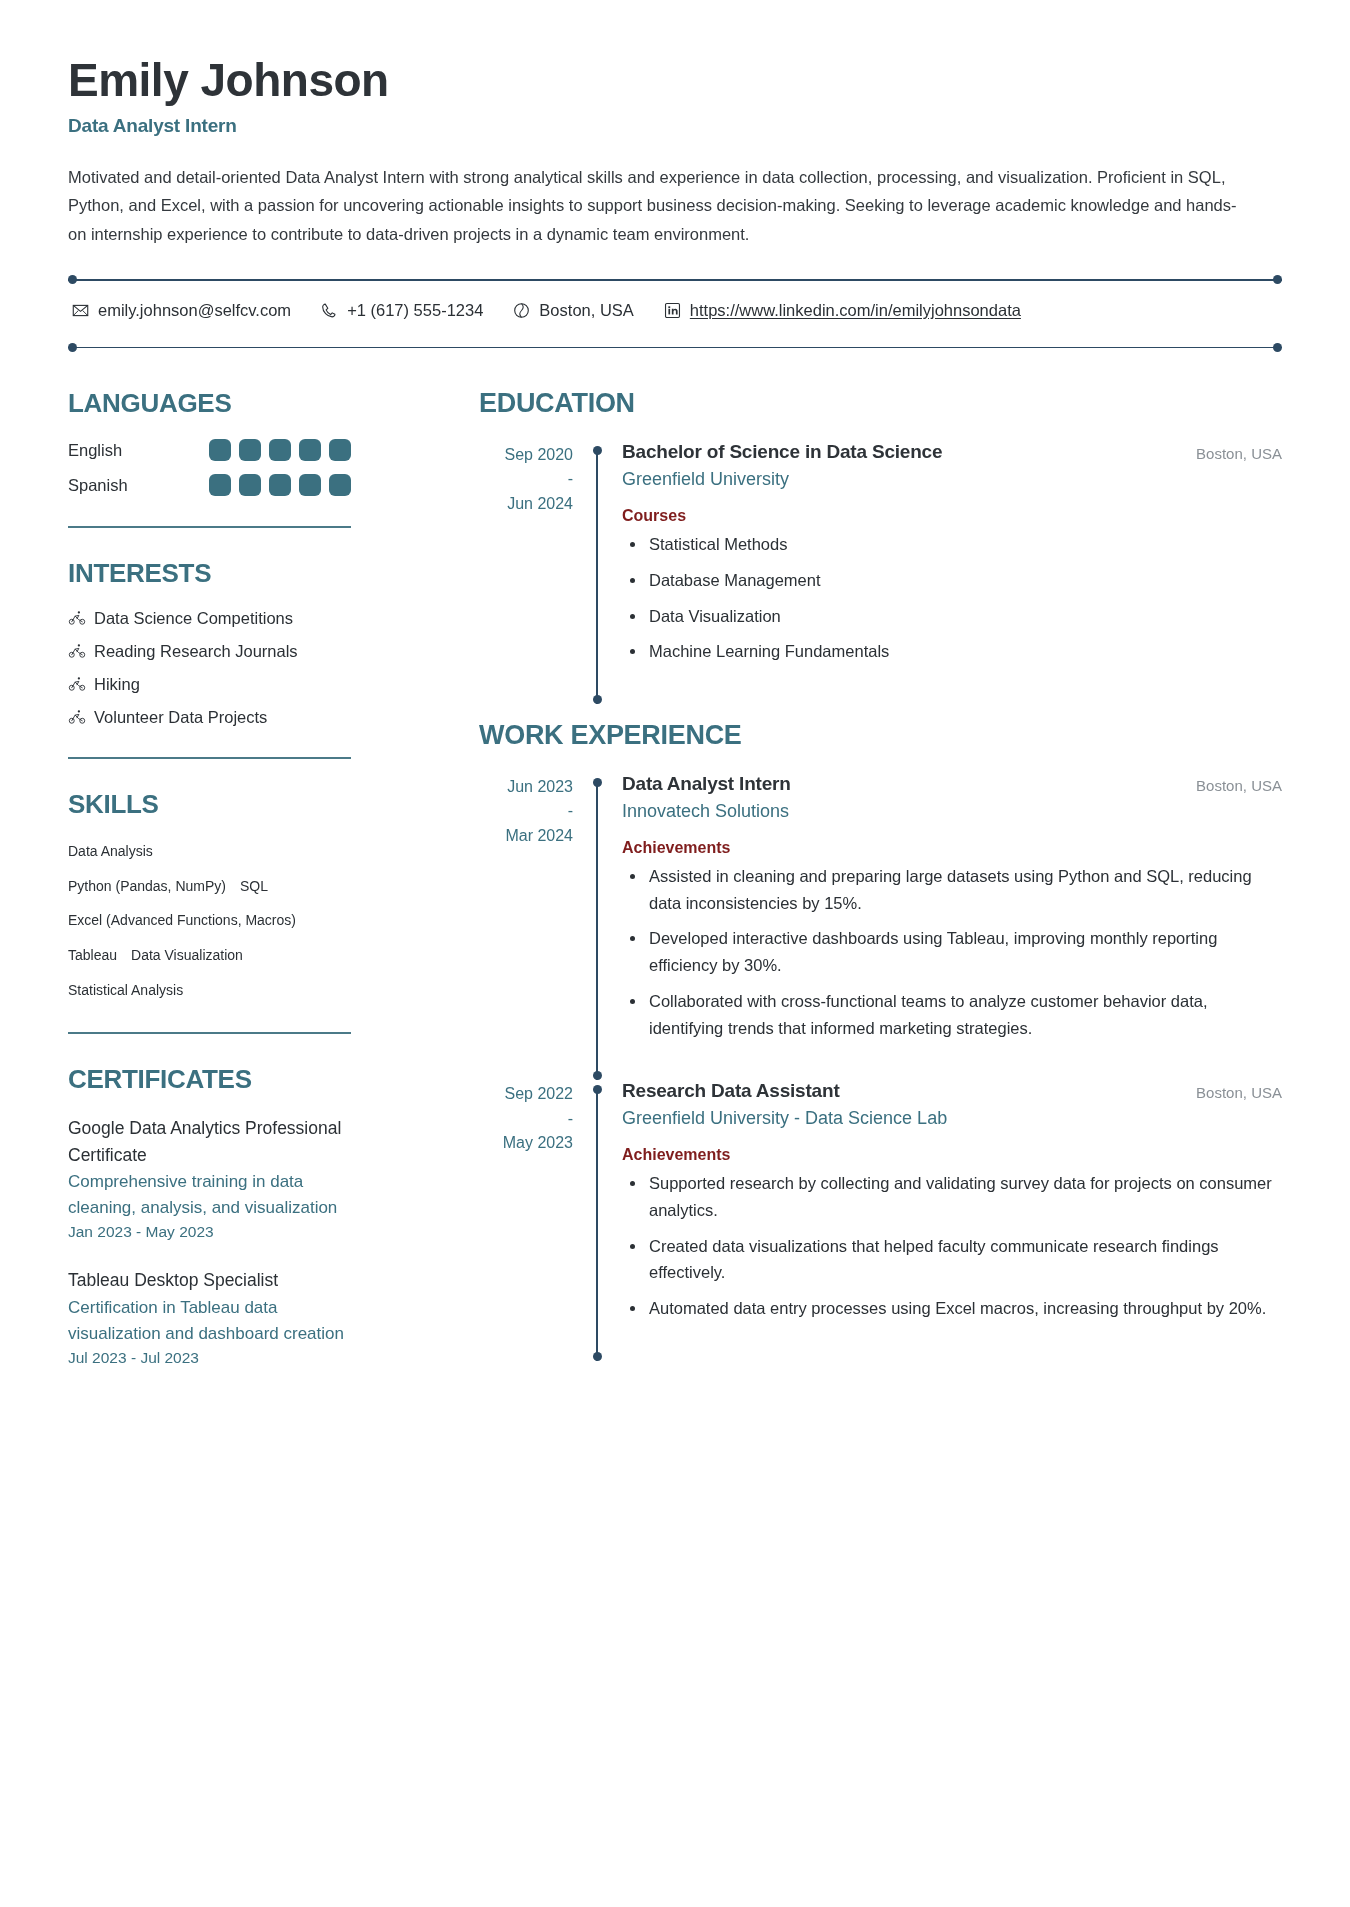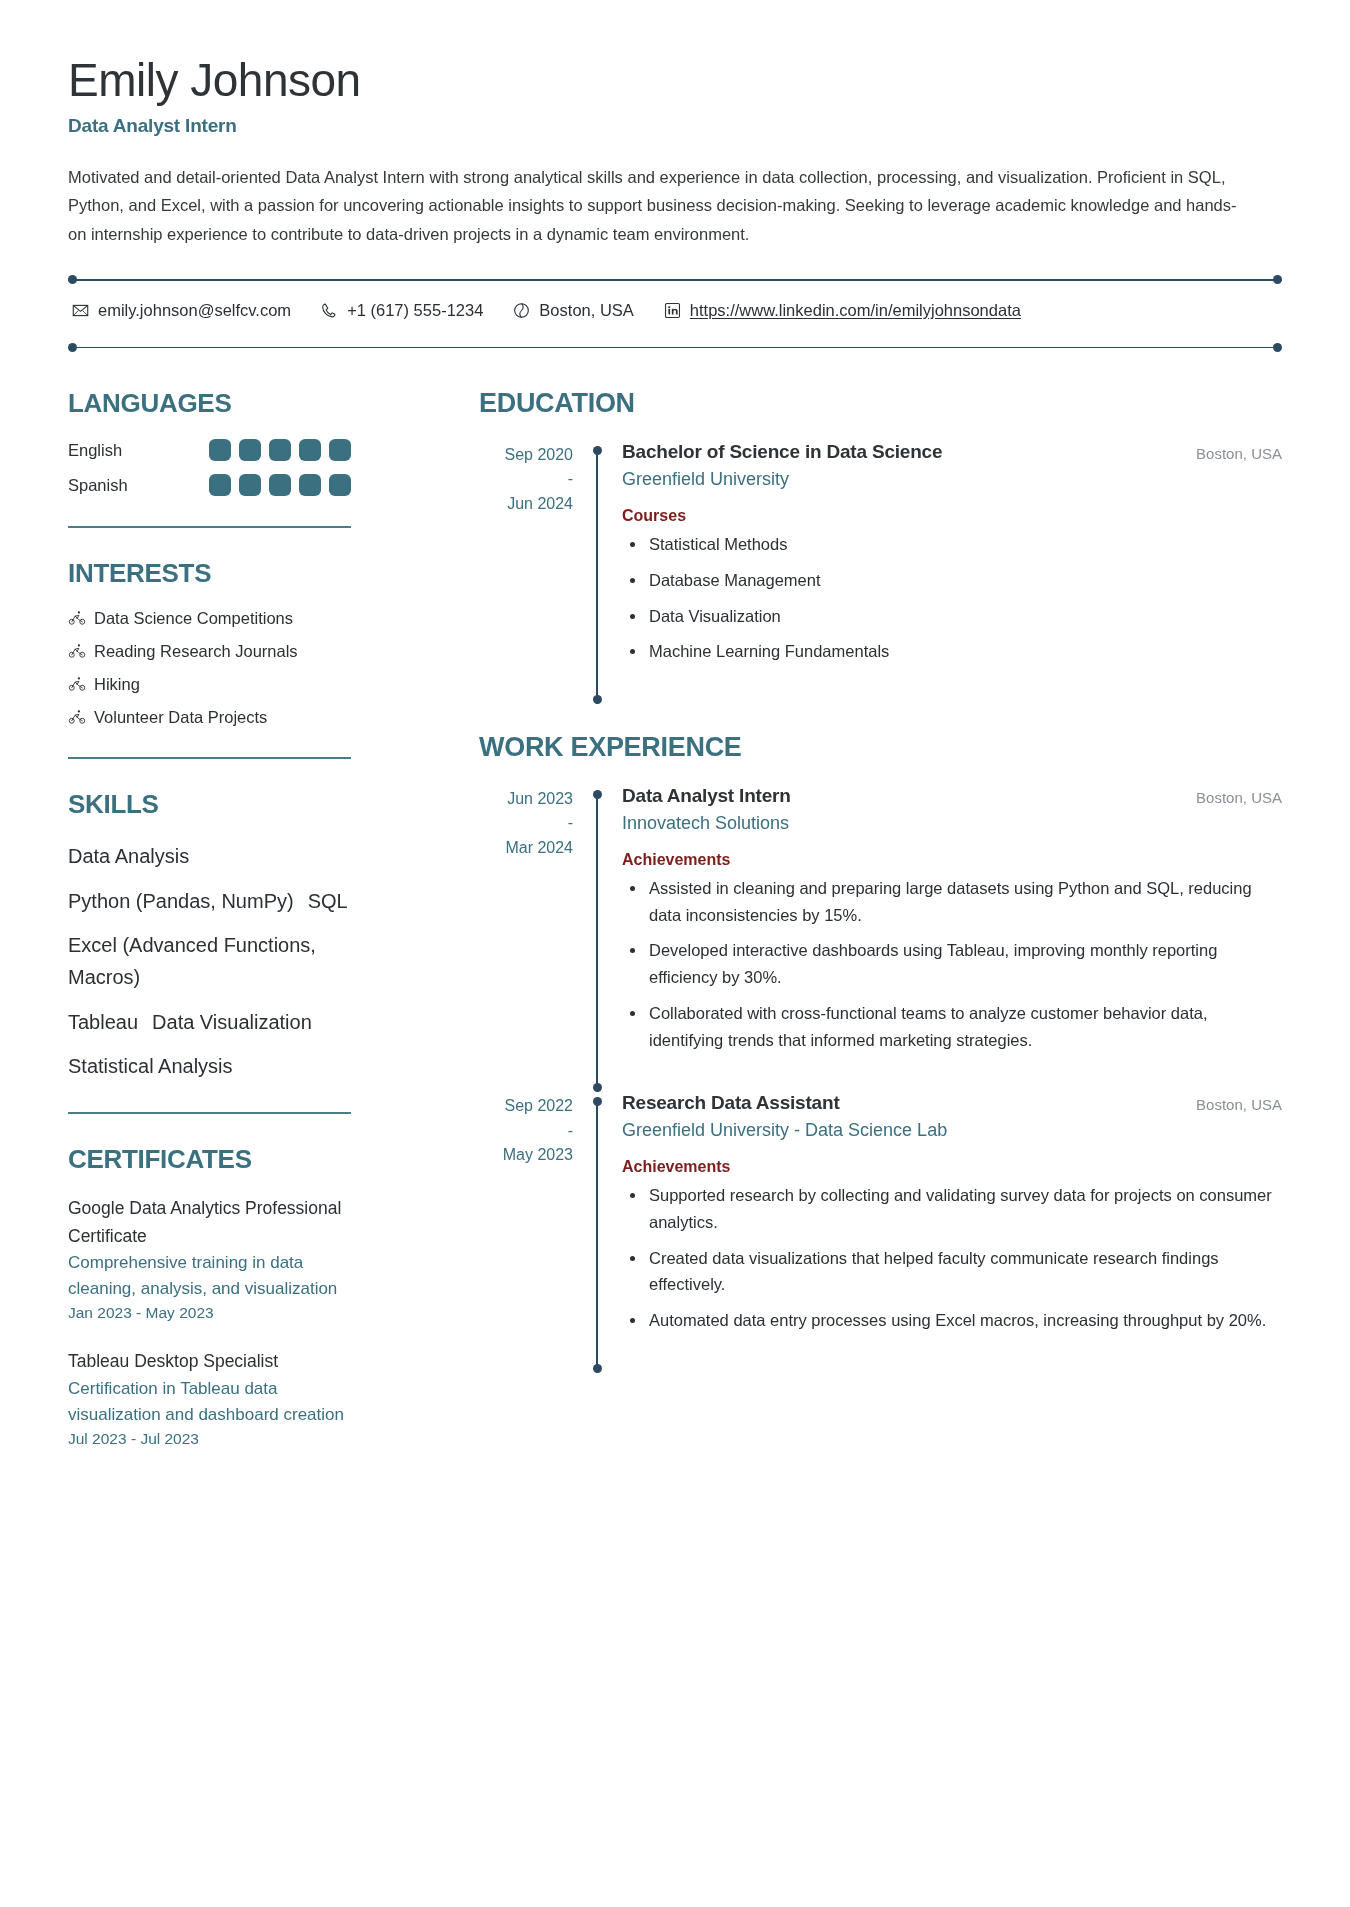--- a/index.html
+++ b/index.html
@@ -13,21 +13,21 @@
   .page {
     position: relative;
     width: 1350px;
     height: 1907px;
     background: #fff;
     padding: 55px 68px 0 68px;
   }
   
   .name {
     font-size: 46px;
-    font-weight: 400;
+    font-weight: 700;
     letter-spacing: -0.5px;
     color: #2e3338;
     line-height: 1.12;
   }
   .title {
     font-size: 19px;
     font-weight: 800;
     color: #3b7080;
     margin-top: 8px;
     letter-spacing: -0.2px;
@@ -125,21 +125,21 @@
   .interest {
     display: flex;
     gap: 8px;
     font-size: 16.5px;
     color: #2b3035;
     margin-bottom: 14px;
   }
   
   .skill-list { display: block; }
   .skill-line {
-    font-size: 20px;
+    font-size: 14px;
     color: #2b3035;
     line-height: 1.62;
     margin-bottom: 12px;
     max-width: 283px;
   }
   .skill-line .gap { display: inline-block; width: 14px; }
   
   .cert { margin-bottom: 26px; max-width: 283px; }
   .cert-name {
     font-size: 17.5px;
@@ -467,21 +467,21 @@
                   <li>Statistical Methods</li>
                   <li>Database Management</li>
                   <li>Data Visualization</li>
                   <li>Machine Learning Fundamentals</li>
                 </ul>
               </div>
             </div>
           </div>
       </div>
 
-      <div style="margin-top:28px;">
+      <div style="margin-top:16px;">
         <div class="sec-head right">WORK EXPERIENCE</div>
         <div id="work-entries">
             <div class="entry">
               <div class="entry-dates">
                 <div>Jun 2023</div>
                 <div>-</div>
                 <div>Mar 2024</div>
               </div>
               <div class="entry-line">
                 <span class="vline"></span>

